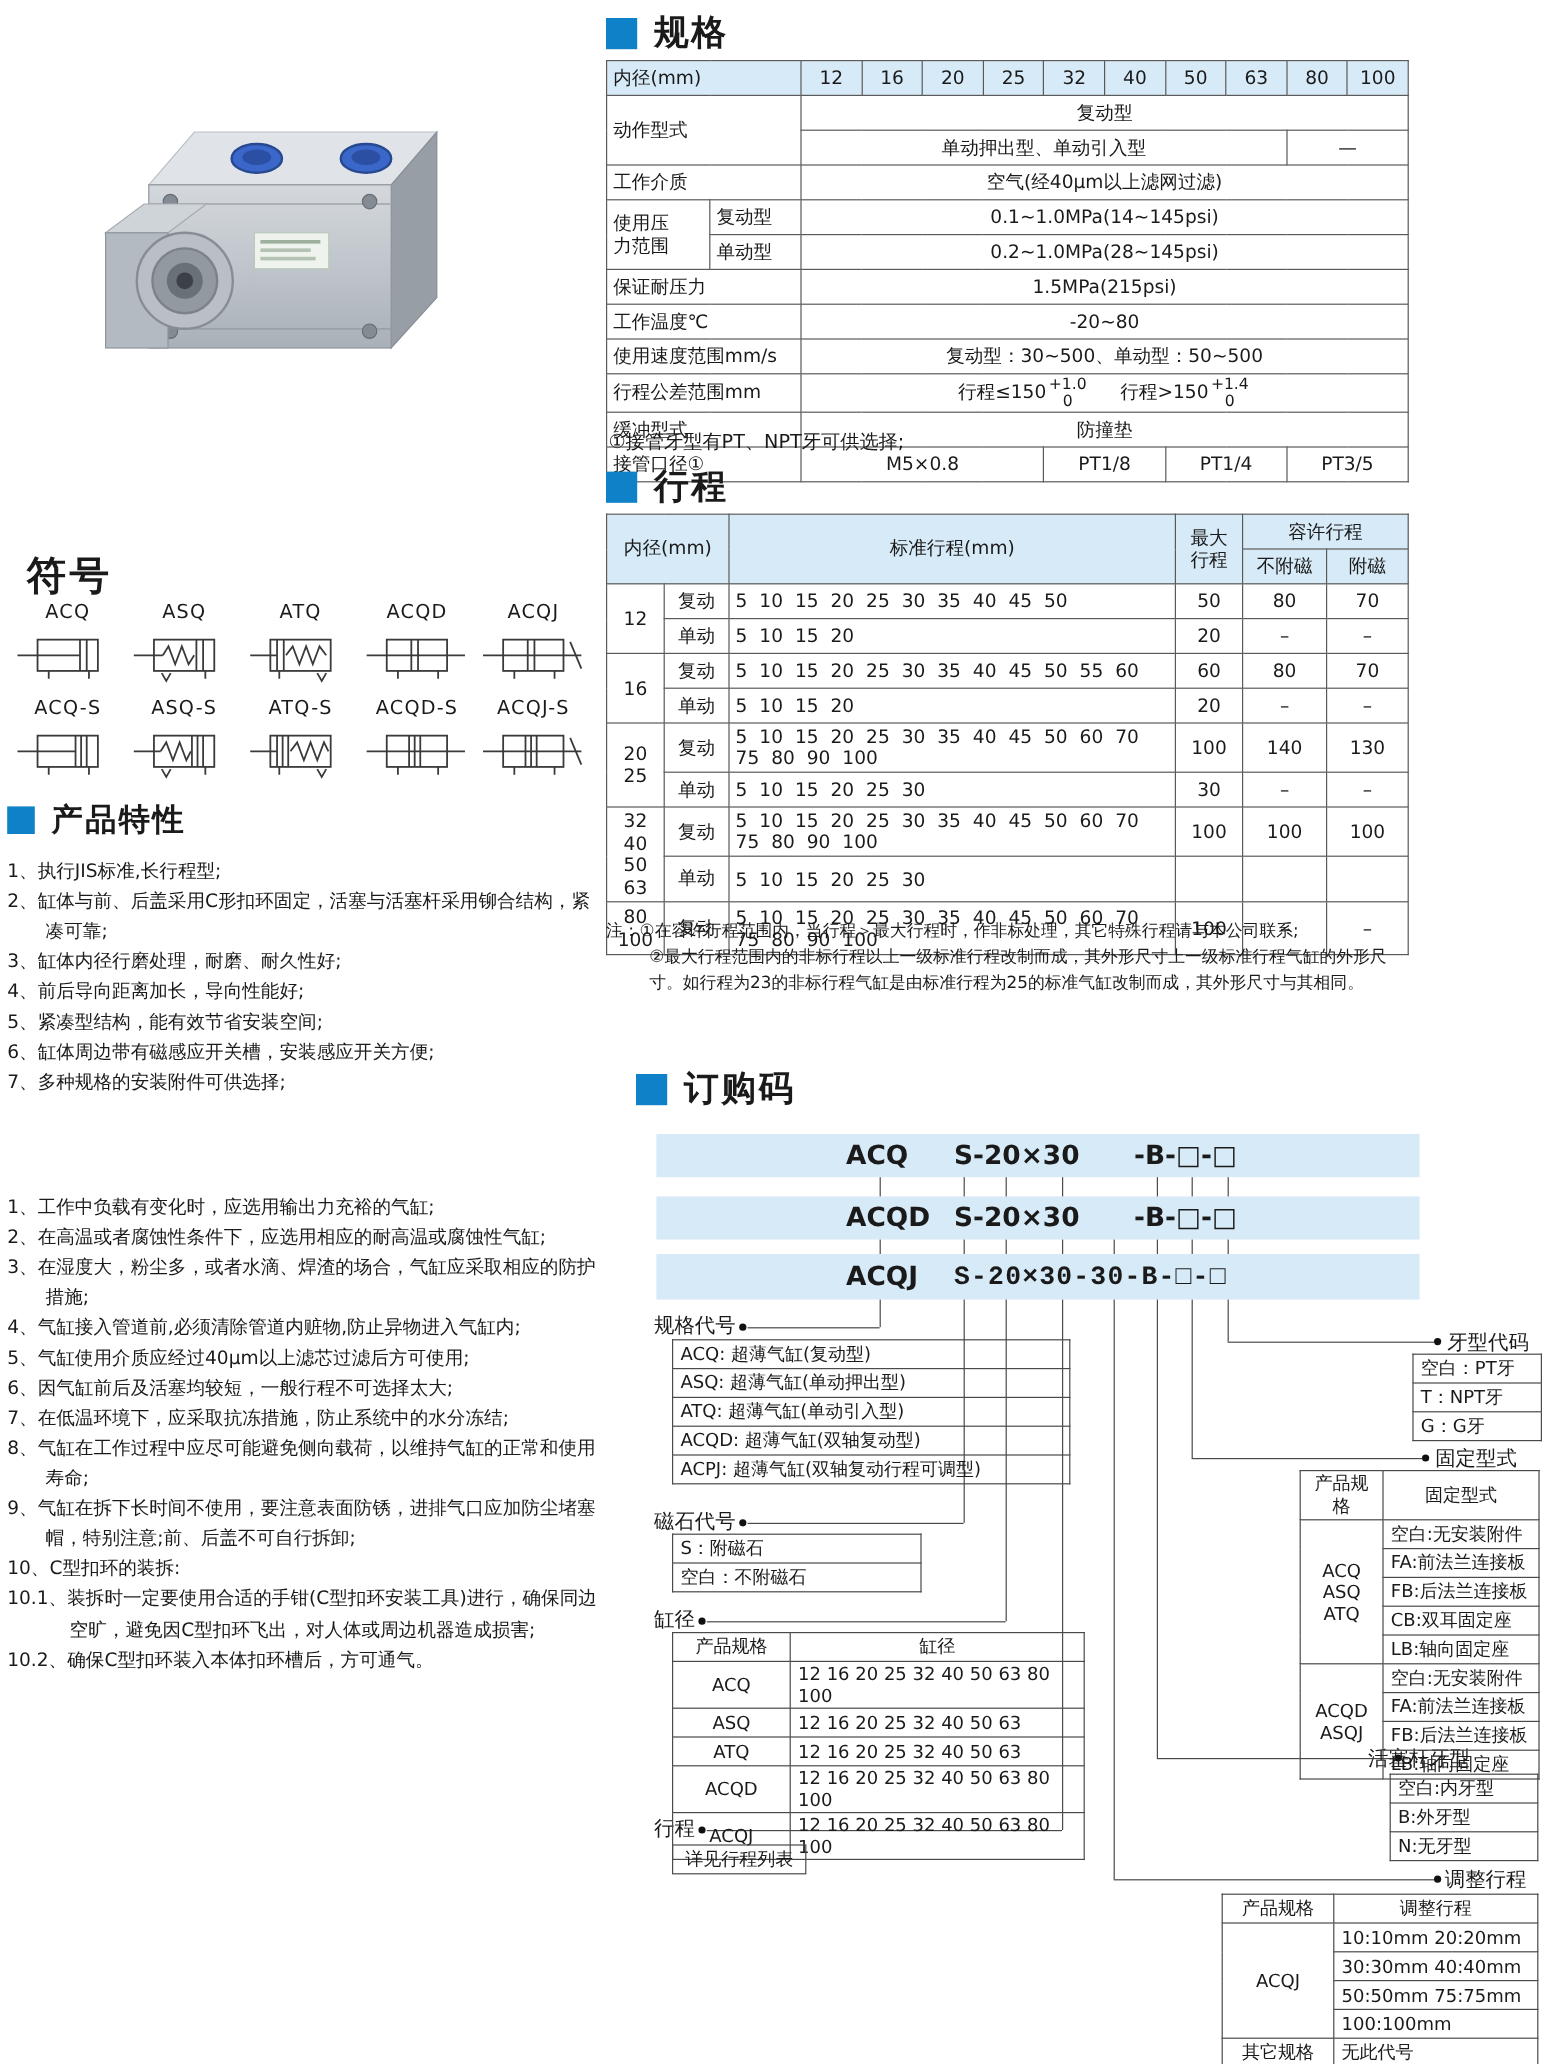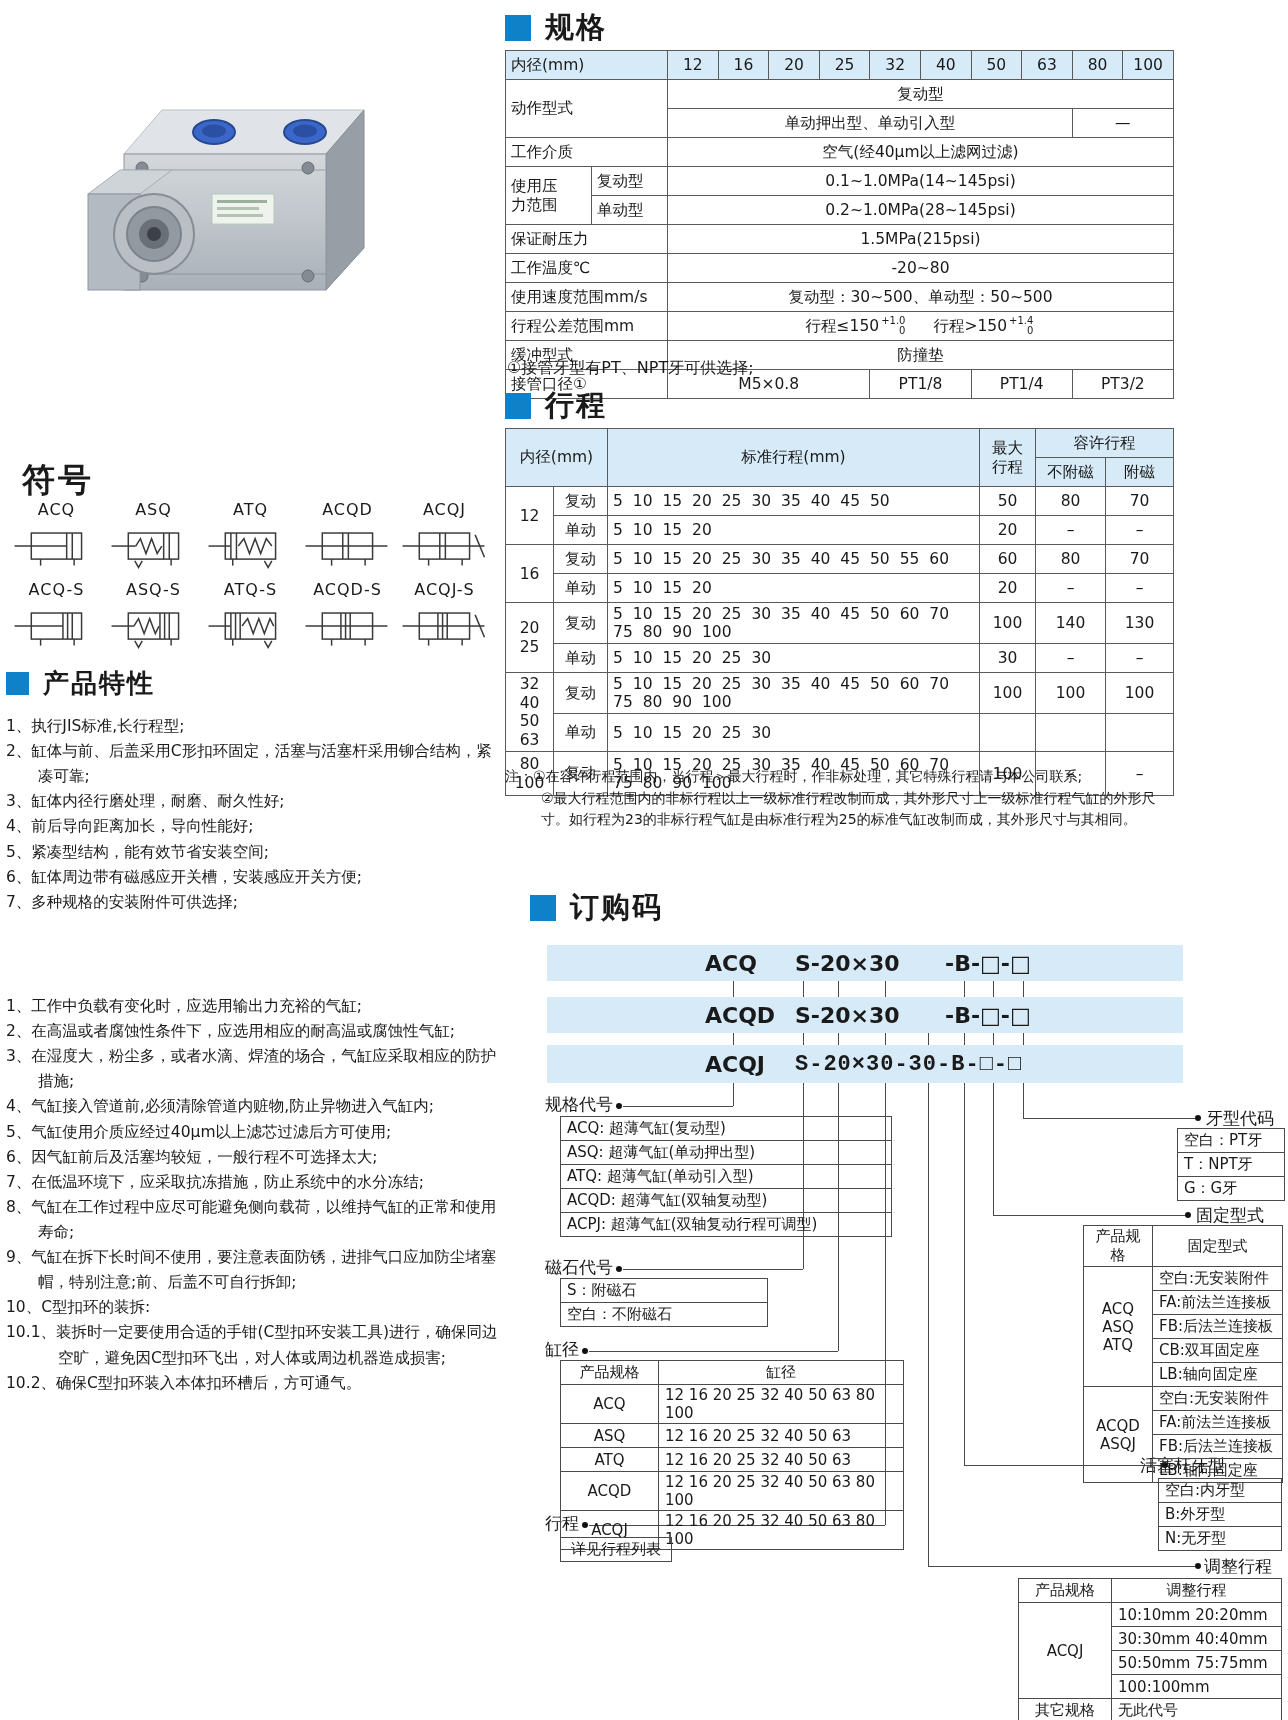--- a/index.html
+++ b/index.html
@@ -14,21 +14,21 @@
   .sec-title.small{font-size:26px;}
   
   table.grid{border-collapse:collapse;table-layout:fixed;width:668px;font-size:15.5px;}
   .grid th,.grid td{border:1px solid #5a5a5a;font-weight:normal;padding:2px 5px;height:24px;}
   .grid .head-bg th{background:#d7eaf7;}
   .c{text-align:center;}
   .l{text-align:left;}
   .preline{white-space:pre-line;line-height:1.2;}
   .strokes{word-spacing:5px;}
   .tolstack{display:inline-flex;flex-direction:column;vertical-align:middle;margin:0 2px;}
-  .tolstack i{font-style:normal;font-size:10px;line-height:1.05;text-align:right;}
+  .tolstack i{font-style:normal;font-size:13px;line-height:1.05;}
   .tolgap{display:inline-block;width:26px;}
   
   .note{font-size:14px;line-height:1.55;width:676px;}
   .note .nl1{padding-left:36px;text-indent:-36px;}
   .note .nl2{padding-left:36px;}
   
   .symrow{display:flex;width:486px;}
   .symcell{width:97px;text-align:center;}
   .symlabel{font-size:16px;letter-spacing:1px;margin-bottom:1px;}
   .symsvg{width:95px;height:54px;display:block;}
@@ -329,21 +329,21 @@
     </tr>
     <tr>
       <th colspan="2" class="l">缓冲型式</th>
       <td colspan="10" class="c">防撞垫</td>
     </tr>
     <tr>
       <th colspan="2" class="l">接管口径①</th>
       <td colspan="4" class="c">M5×0.8</td>
       <td colspan="2" class="c">PT1/8</td>
       <td colspan="2" class="c">PT1/4</td>
-      <td colspan="2" class="c">PT3/2</td>
+      <td colspan="2" class="c">PT3/5</td>
     </tr>
   </tbody>
     </table>
 
   <div class="abs foot" style="left:507px;top:346px">①接管牙型有PT、NPT牙可供选择;</div>
 
   <div class="abs sec-h" style="left:505px;top:386px">
     <div class="sq"></div>
     <div class="sec-title">行程</div>
   </div>

